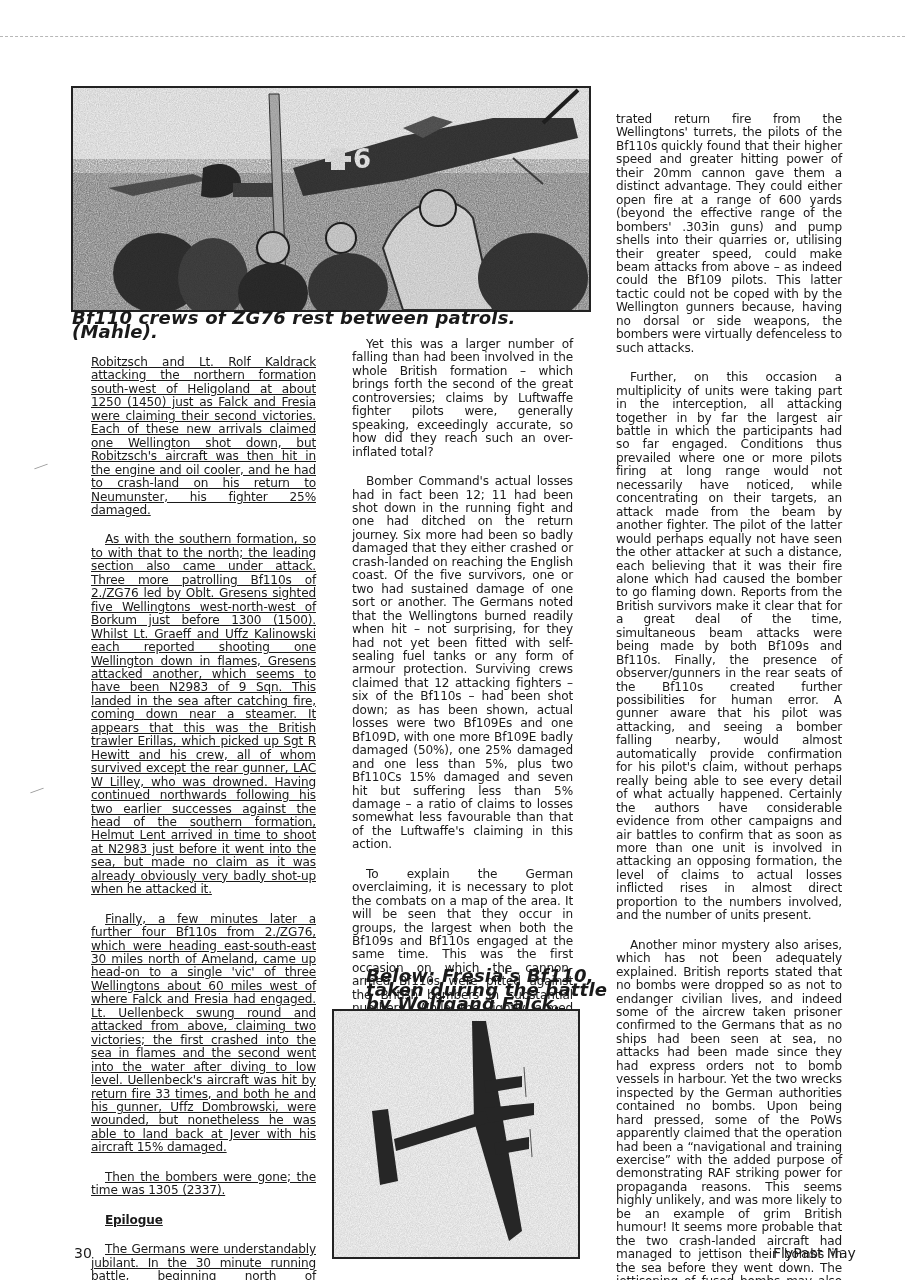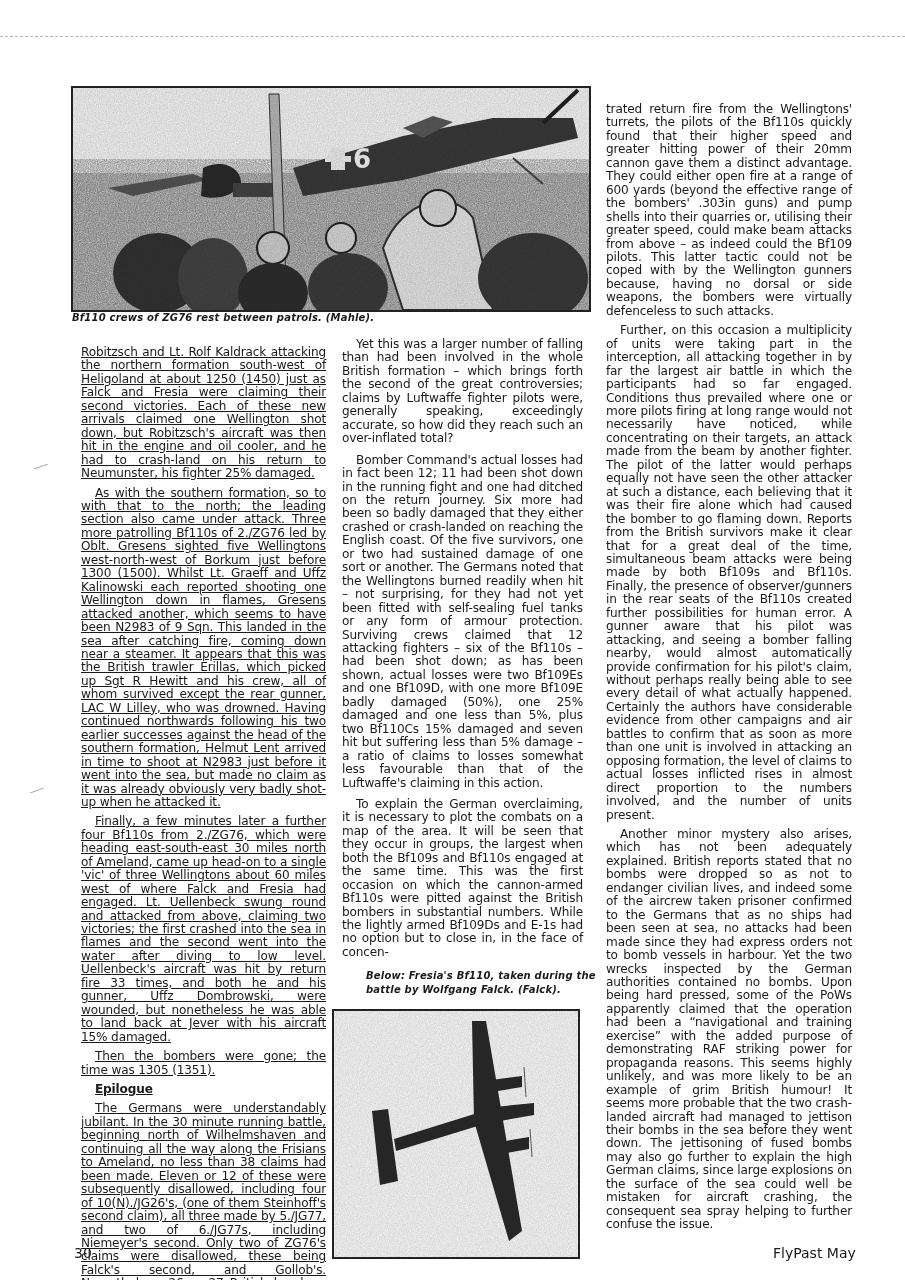--- a/index.html
+++ b/index.html
@@ -1,28 +1,28 @@
 <!DOCTYPE html>
 <html><head>
 <meta charset="utf-8">
 <style>
   html, body { margin: 0; padding: 0; background: #ffffff; }
   body { width: 905px; height: 1280px; position: relative; overflow: hidden;
          font-family: "DejaVu Sans", "Liberation Sans", sans-serif; color: #1a1a1a; }
   .top-rule { position: absolute; left: 0; top: 36px; width: 905px; height: 0;
               border-top: 1px dashed #9a9a9a; opacity: 0.7; }
   .col { position: absolute; font-size: 12.1px; line-height: 13.45px; text-align: justify; letter-spacing: -0.15px; }
-  .col p { margin: 6px; text-indent: 14px; }
+  .col p { margin: 16px; text-indent: 14px; }
   .col p.noindent { text-indent: 0; }
   .col p.gap { margin-top: 8px; }
   #col1 { left: 75px; top: 340px; width: 257px; text-decoration: underline; }
   #col2 { left: 336px; top: 330px; width: 253px; }
   #col3 { left: 600px; top: 97px; width: 258px; }
   .subhead { text-align: left; font-weight: bold; text-indent: 0; margin: 1px 0 0 0; }
-  .caption { position: absolute; font-style: italic; font-weight: bold; font-size: 10px; line-height: 14px; letter-spacing: 0.2px; }
+  .caption { position: absolute; font-style: italic; font-weight: bold; font-size: 18px; line-height: 14px; letter-spacing: 0.2px; }
   #cap1 { left: 72px; top: 311px; width: 520px; }
   #cap2 { left: 349px; top: 969px; width: 255px; margin-left: 17px; }
   .photo { position: absolute; border: 2px solid #222; background: #f4f4f4; overflow: hidden; }
   #photo1 { left: 71px; top: 86px; width: 516px; height: 222px; }
   #photo2 { left: 332px; top: 1009px; width: 244px; height: 246px; background: #fbfbfb; }
   .folio { position: absolute; font-size: 14px; top: 1245px; }
   #page-num { left: 74px; }
   #mag-name { left: 773px; }
   .marker { position: absolute; width: 14px; height: 0; border-top: 1px solid #999; transform: rotate(-20deg); }
 </style>
@@ -68,21 +68,21 @@
     <ellipse cx="460" cy="190" rx="55" ry="45" fill="#3a3a3a"></ellipse>
     <rect x="0" y="0" width="516" height="222" filter="url(#grain)" opacity="0.6"></rect>
   </svg>
 </div>
 <div id="cap1" class="caption">Bf110 crews of ZG76 rest between patrols. (Mahle).</div>
 
 <div id="col1" class="col">
   <p class="noindent">Robitzsch and Lt. Rolf Kaldrack attacking the northern formation south-west of Heligoland at about 1250 (1450) just as Falck and Fresia were claiming their second victories. Each of these new arrivals claimed one Wellington shot down, but Robitzsch's aircraft was then hit in the engine and oil cooler, and he had to crash-land on his return to Neumunster, his fighter 25% damaged.</p>
   <p>As with the southern formation, so to with that to the north; the leading section also came under attack. Three more patrolling Bf110s of 2./ZG76 led by Oblt. Gresens sighted five Wellingtons west-north-west of Borkum just before 1300 (1500). Whilst Lt. Graeff and Uffz Kalinowski each reported shooting one Wellington down in flames, Gresens attacked another, which seems to have been N2983 of 9 Sqn. This landed in the sea after catching fire, coming down near a steamer. It appears that this was the British trawler Erillas, which picked up Sgt R Hewitt and his crew, all of whom survived except the rear gunner, LAC W Lilley, who was drowned. Having continued northwards following his two earlier successes against the head of the southern formation, Helmut Lent arrived in time to shoot at N2983 just before it went into the sea, but made no claim as it was already obviously very badly shot-up when he attacked it.</p>
   <p>Finally, a few minutes later a further four Bf110s from 2./ZG76, which were heading east-south-east 30 miles north of Ameland, came up head-on to a single 'vic' of three Wellingtons about 60 miles west of where Falck and Fresia had engaged. Lt. Uellenbeck swung round and attacked from above, claiming two victories; the first crashed into the sea in flames and the second went into the water after diving to low level. Uellenbeck's aircraft was hit by return fire 33 times, and both he and his gunner, Uffz Dombrowski, were wounded, but nonetheless he was able to land back at Jever with his aircraft 15% damaged.</p>
-  <p>Then the bombers were gone; the time was 1305 (1351).</p>
+  <p>Then the bombers were gone; the time was 1305 (2337).</p>
   <p class="subhead">Epilogue</p>
   <p>The Germans were understandably jubilant. In the 30 minute running battle, beginning north of Wilhelmshaven and continuing all the way along the Frisians to Ameland, no less than 38 claims had been made. Eleven or 12 of these were subsequently disallowed, including four of 10(N)./JG26's, (one of them Steinhoff's second claim), all three made by 5./JG77, and two of 6./JG77s, including Niemeyer's second. Only two of ZG76's claims were disallowed, these being Falck's second, and Gollob's. Nevertheless, 26 or 27 British bombers destroyed for a</p>
 </div>
 
 <div id="col2" class="col">
   <p class="gap">Yet this was a larger number of falling than had been involved in the whole British formation – which brings forth the second of the great controversies; claims by Luftwaffe fighter pilots were, generally speaking, exceedingly accurate, so how did they reach such an over-inflated total?</p>
   <p class="gap">Bomber Command's actual losses had in fact been 12; 11 had been shot down in the running fight and one had ditched on the return journey. Six more had been so badly damaged that they either crashed or crash-landed on reaching the English coast. Of the five survivors, one or two had sustained damage of one sort or another. The Germans noted that the Wellingtons burned readily when hit – not surprising, for they had not yet been fitted with self-sealing fuel tanks or any form of armour protection. Surviving crews claimed that 12 attacking fighters – six of the Bf110s – had been shot down; as has been shown, actual losses were two Bf109Es and one Bf109D, with one more Bf109E badly damaged (50%), one 25% damaged and one less than 5%, plus two Bf110Cs 15% damaged and seven hit but suffering less than 5% damage – a ratio of claims to losses somewhat less favourable than that of the Luftwaffe's claiming in this action.</p>
   <p class="gap">To explain the German overclaiming, it is necessary to plot the combats on a map of the area. It will be seen that they occur in groups, the largest when both the Bf109s and Bf110s engaged at the same time. This was the first occasion on which the cannon-armed Bf110s were pitted against the British bombers in substantial numbers. While the lightly armed Bf109Ds and E-1s had no option but to close in, in the face of concen-</p>
 </div>
 

